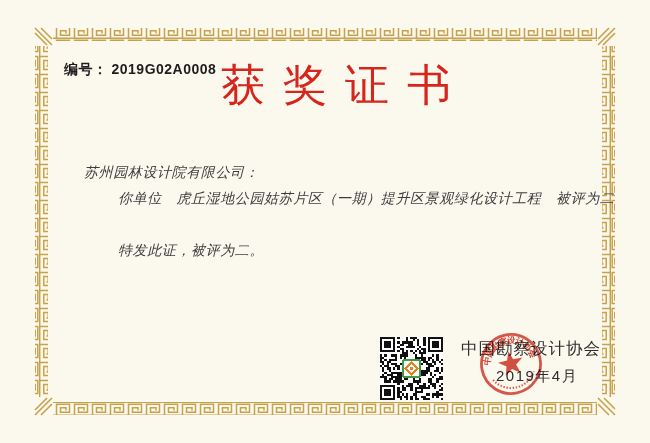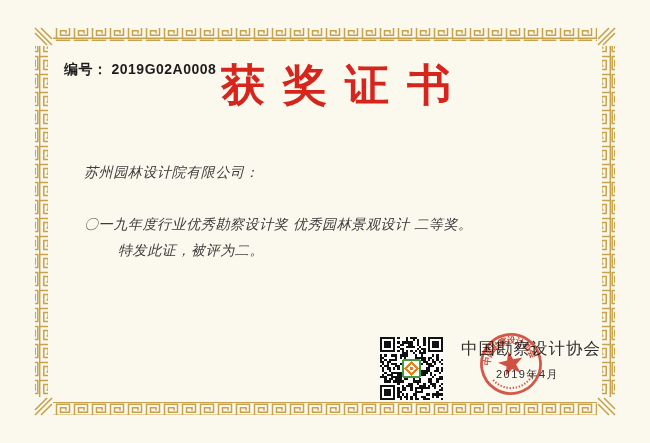--- a/index.html
+++ b/index.html
@@ -22,41 +22,41 @@
   .cert-no{
     position:absolute;left:64px;top:61px;
     font-size:14px;font-weight:bold;color:#1d1d1d;
     letter-spacing:0.5px;white-space:nowrap;
   }
   .cert-no .num{margin-left:4px;}
   .cert-title{
     position:absolute;left:336px;top:56px;
     transform:translateX(-50%);
     font-family:"DejaVu Serif","Liberation Serif",serif;
-    font-size:44px;font-weight:bold;color:var(--red);
+    font-size:44px;font-weight:normal;color:var(--red);
     letter-spacing:18px;padding-left:18px;
     white-space:nowrap;
   }
   .body-line{
     position:absolute;
     font-size:14px;color:var(--ink);
     letter-spacing:0.6px;white-space:nowrap;font-style:italic;
   }
   .l1{left:84px;top:164px;}
   .l2{left:118px;top:190px;}
   .l3{left:84px;top:216px;}
   .l4{left:118px;top:242px;}
   .qr{position:absolute;left:380px;top:337px;width:63px;height:63px;}
   .issuer{
     position:absolute;left:461px;top:338px;
     font-size:16.5px;color:#2e2e2e;letter-spacing:1px;white-space:nowrap;
   }
   .issue-date{
     position:absolute;left:496px;top:367px;
-    font-size:11px;color:#2e2e2e;letter-spacing:1.5px;white-space:nowrap;
+    font-size:15px;color:#2e2e2e;letter-spacing:1.5px;white-space:nowrap;
   }
   .seal-svg{
     position:absolute;left:448px;top:301px;width:126px;height:126px;
     mix-blend-mode:multiply;opacity:0.92;
   }
 </style>
 </head>
 <body>
 
 <div class="certificate">
@@ -90,21 +90,21 @@
     </g>
   </svg>
 
   <div class="cert-no">
     <span>编号：</span><span class="num">2019G02A0008</span>
   </div>
 
   <div class="cert-title">获奖证书</div>
 
   <div class="body-line l1">苏州园林设计院有限公司：</div>
-  <div class="body-line l3">〇一九年度行业优秀勘察设计奖 优秀园林景观设计 二等奖。</div>
+  <div class="body-line l2">你单位　虎丘湿地公园姑苏片区（一期）提升区景观绿化设计工程　被评为二</div>
   <div class="body-line l4">特发此证，被评为二。</div>
 
   <div class="qr" id="qr"><svg viewBox="0 0 29 29" width="63" height="63" shape-rendering="crispEdges">
         <rect x="0" y="0" width="29" height="29" fill="#ffffff"></rect>
         <rect x="8" y="0" width="1" height="1" fill="#111"></rect>
         <rect x="12" y="0" width="1" height="1" fill="#111"></rect>
         <rect x="14" y="0" width="1" height="1" fill="#111"></rect>
         <rect x="15" y="0" width="1" height="1" fill="#111"></rect>
         <rect x="16" y="0" width="1" height="1" fill="#111"></rect>
         <rect x="20" y="0" width="1" height="1" fill="#111"></rect>

